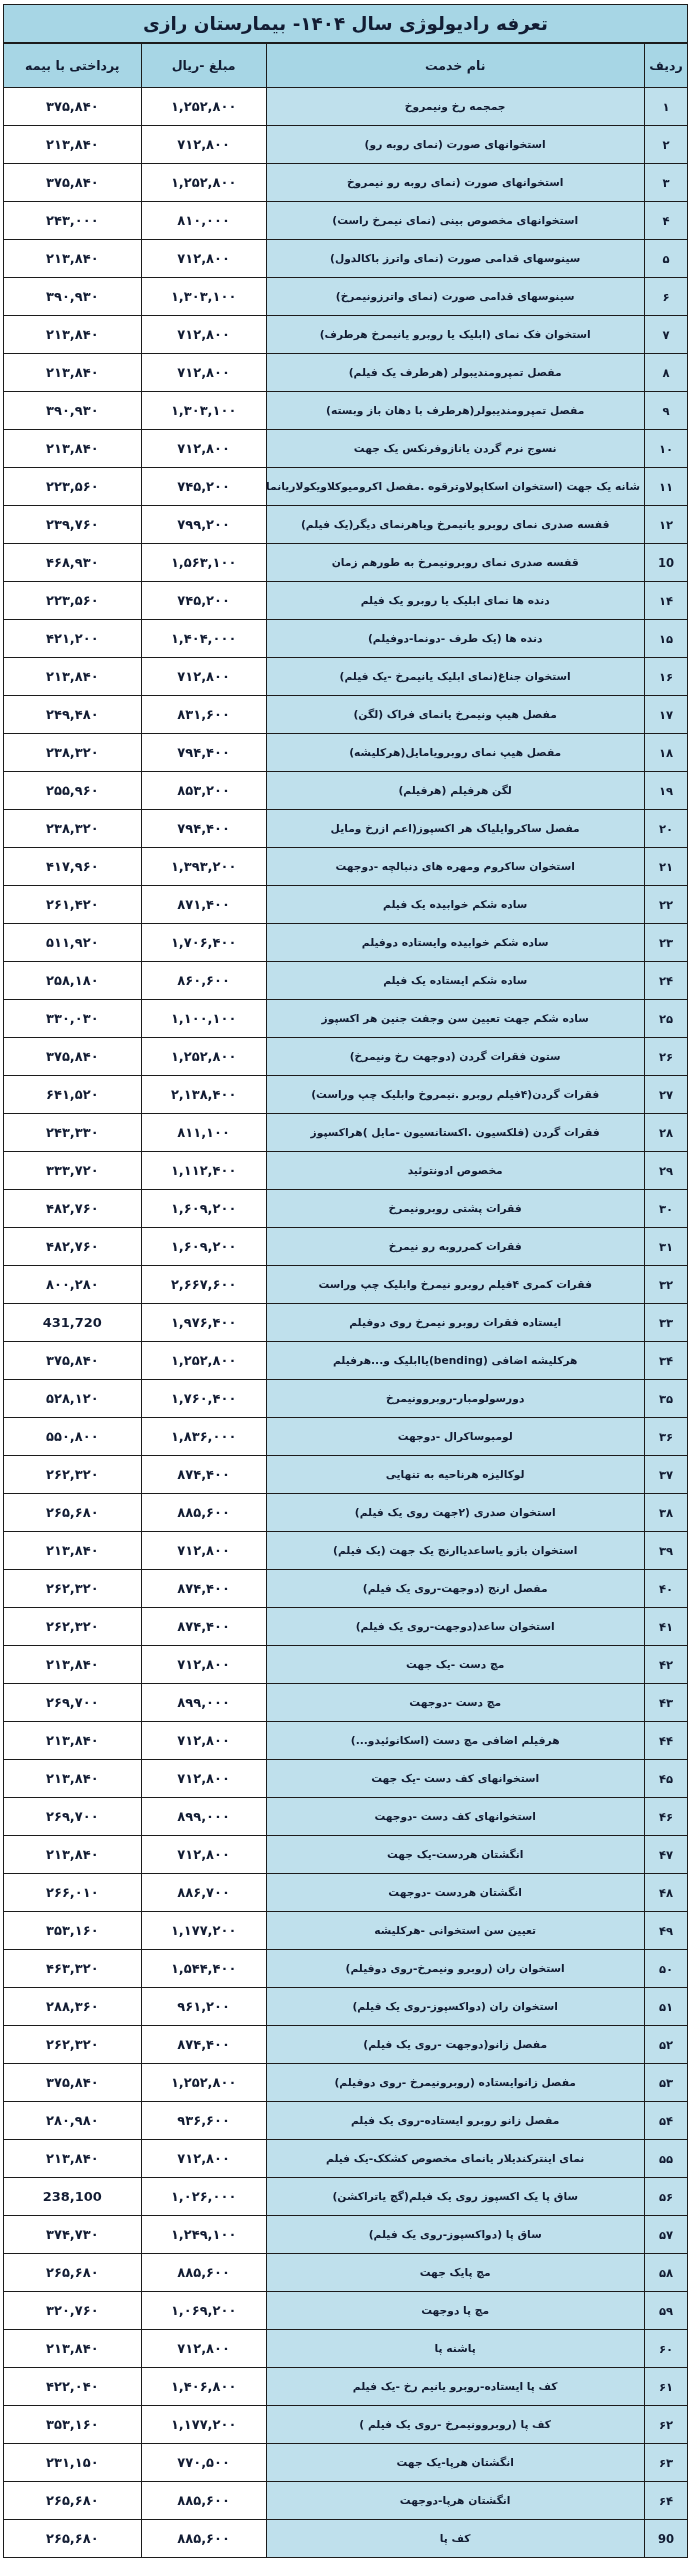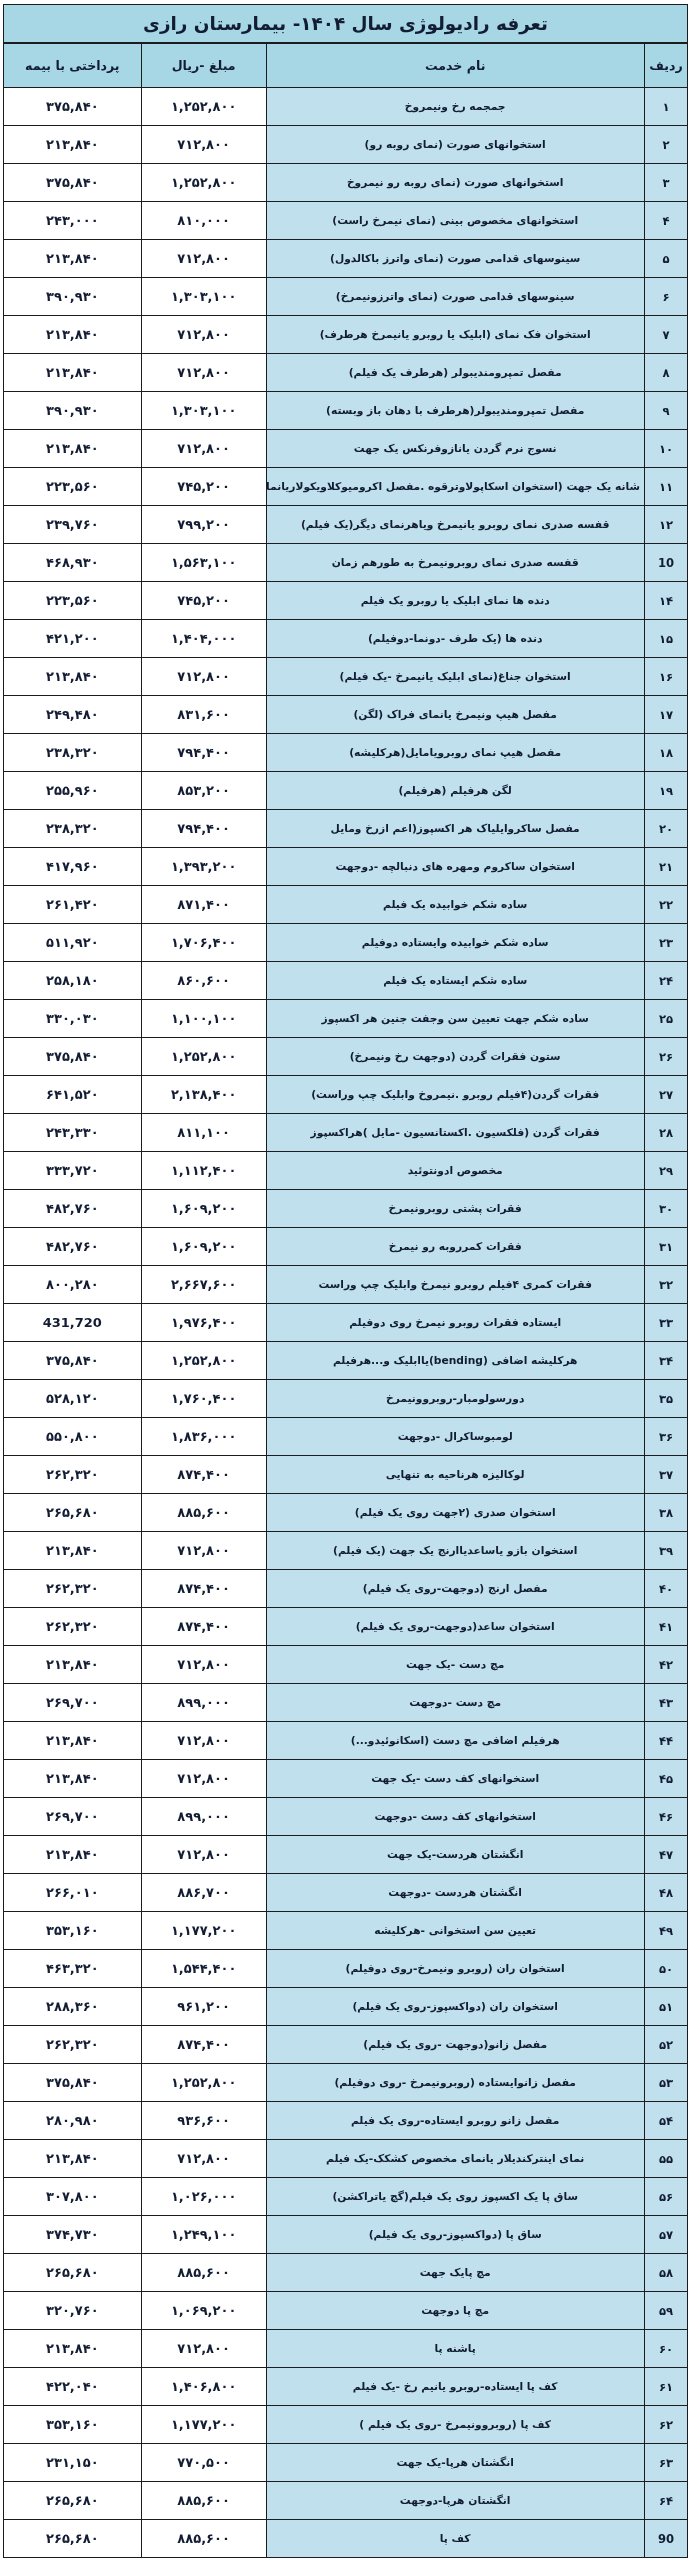--- a/index.html
+++ b/index.html
@@ -424,21 +424,21 @@
         <tr>
       <td class="no-cell">۵۵</td>
       <td class="service-cell">نمای اینترکندیلار یانمای مخصوص کشکک-یک فیلم</td>
       <td class="amount-cell">۷۱۲,۸۰۰</td>
       <td class="ins-cell">۲۱۳,۸۴۰</td>
     </tr>
         <tr>
       <td class="no-cell">۵۶</td>
       <td class="service-cell">ساق پا یک اکسپوز روی یک فیلم(گچ یاتراکشن)</td>
       <td class="amount-cell">۱,۰۲۶,۰۰۰</td>
-      <td class="ins-cell">۳۰۷,۸۰۰</td>
+      <td class="ins-cell">238,100</td>
     </tr>
         <tr>
       <td class="no-cell">۵۷</td>
       <td class="service-cell">ساق پا (دواکسپوز-روی یک فیلم)</td>
       <td class="amount-cell">۱,۲۴۹,۱۰۰</td>
       <td class="ins-cell">۳۷۴,۷۳۰</td>
     </tr>
         <tr>
       <td class="no-cell">۵۸</td>
       <td class="service-cell">مچ پایک جهت</td>

